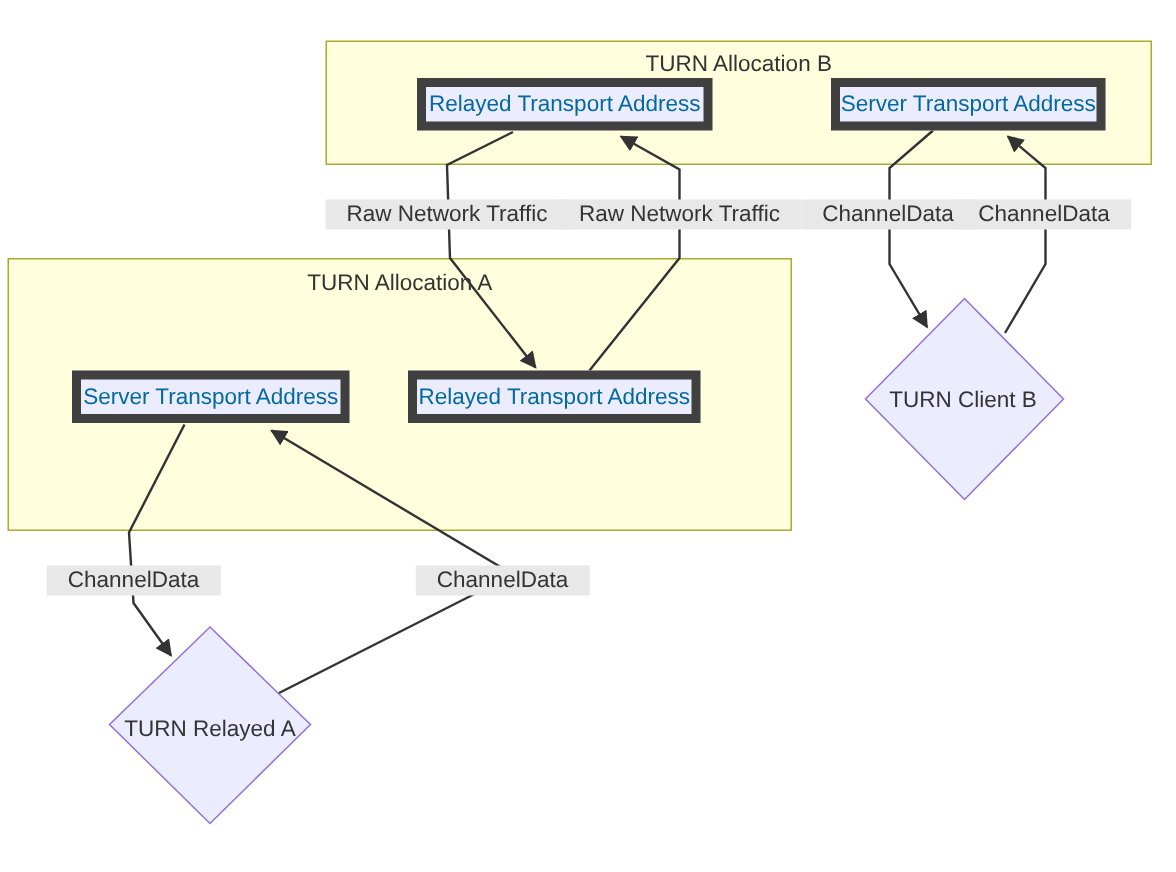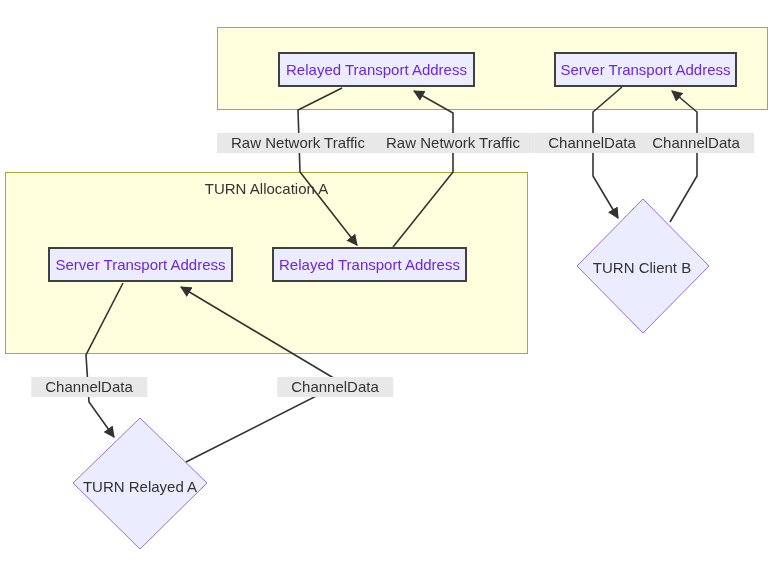--- a/index.html
+++ b/index.html
@@ -19,25 +19,25 @@
   }
   .subgraph-title{
     position:absolute;
     text-align:center;
     font-size:15px;
     color:#333333;
   }
   .node{
     position:absolute;
     background:#ECECFF;
-    border:2px solid #404040;
+    border:6px solid #404040;
     box-sizing:border-box;
     display:flex;align-items:center;justify-content:center;
     font-size:15px;
-    color:#6d28d9;
+    color:#0369a1;
     white-space:nowrap;
   }
   .edge-label{
     position:absolute;
     transform:translate(-50%,-50%);
     background:#e8e8e8;
     padding:0 14px;
     font-size:15px;
     line-height:20px;
     color:#333333;
@@ -53,20 +53,21 @@
   svg{position:absolute;left:0;top:0;}
 </style>
 </head>
 <body>
 
 <div id="canvas">
 
   <div class="subgraph" style="left:217px;top:27px;width:551px;height:83px;"></div>
   <div class="subgraph" style="left:5px;top:172px;width:523px;height:182px;"></div>
 
+  <div class="subgraph-title" style="left:217px;top:34px;width:551px;">TURN Allocation B</div>
   <div class="subgraph-title" style="left:5px;top:180px;width:523px;">TURN Allocation A</div>
 
   <svg width="784" height="581" viewBox="0 0 784 581">
     <defs>
       <marker id="arrow" viewBox="0 0 10 10" refX="9" refY="5" markerWidth="7" markerHeight="7" orient="auto-start-reverse">
         <path d="M0,0 L10,5 L0,10 z" fill="#333333"></path>
       </marker>
     </defs>
 
     <polygon points="140,418 207,483 140,549 73,483" fill="#ECECFF" stroke="#9370DB" stroke-width="1"></polygon>

